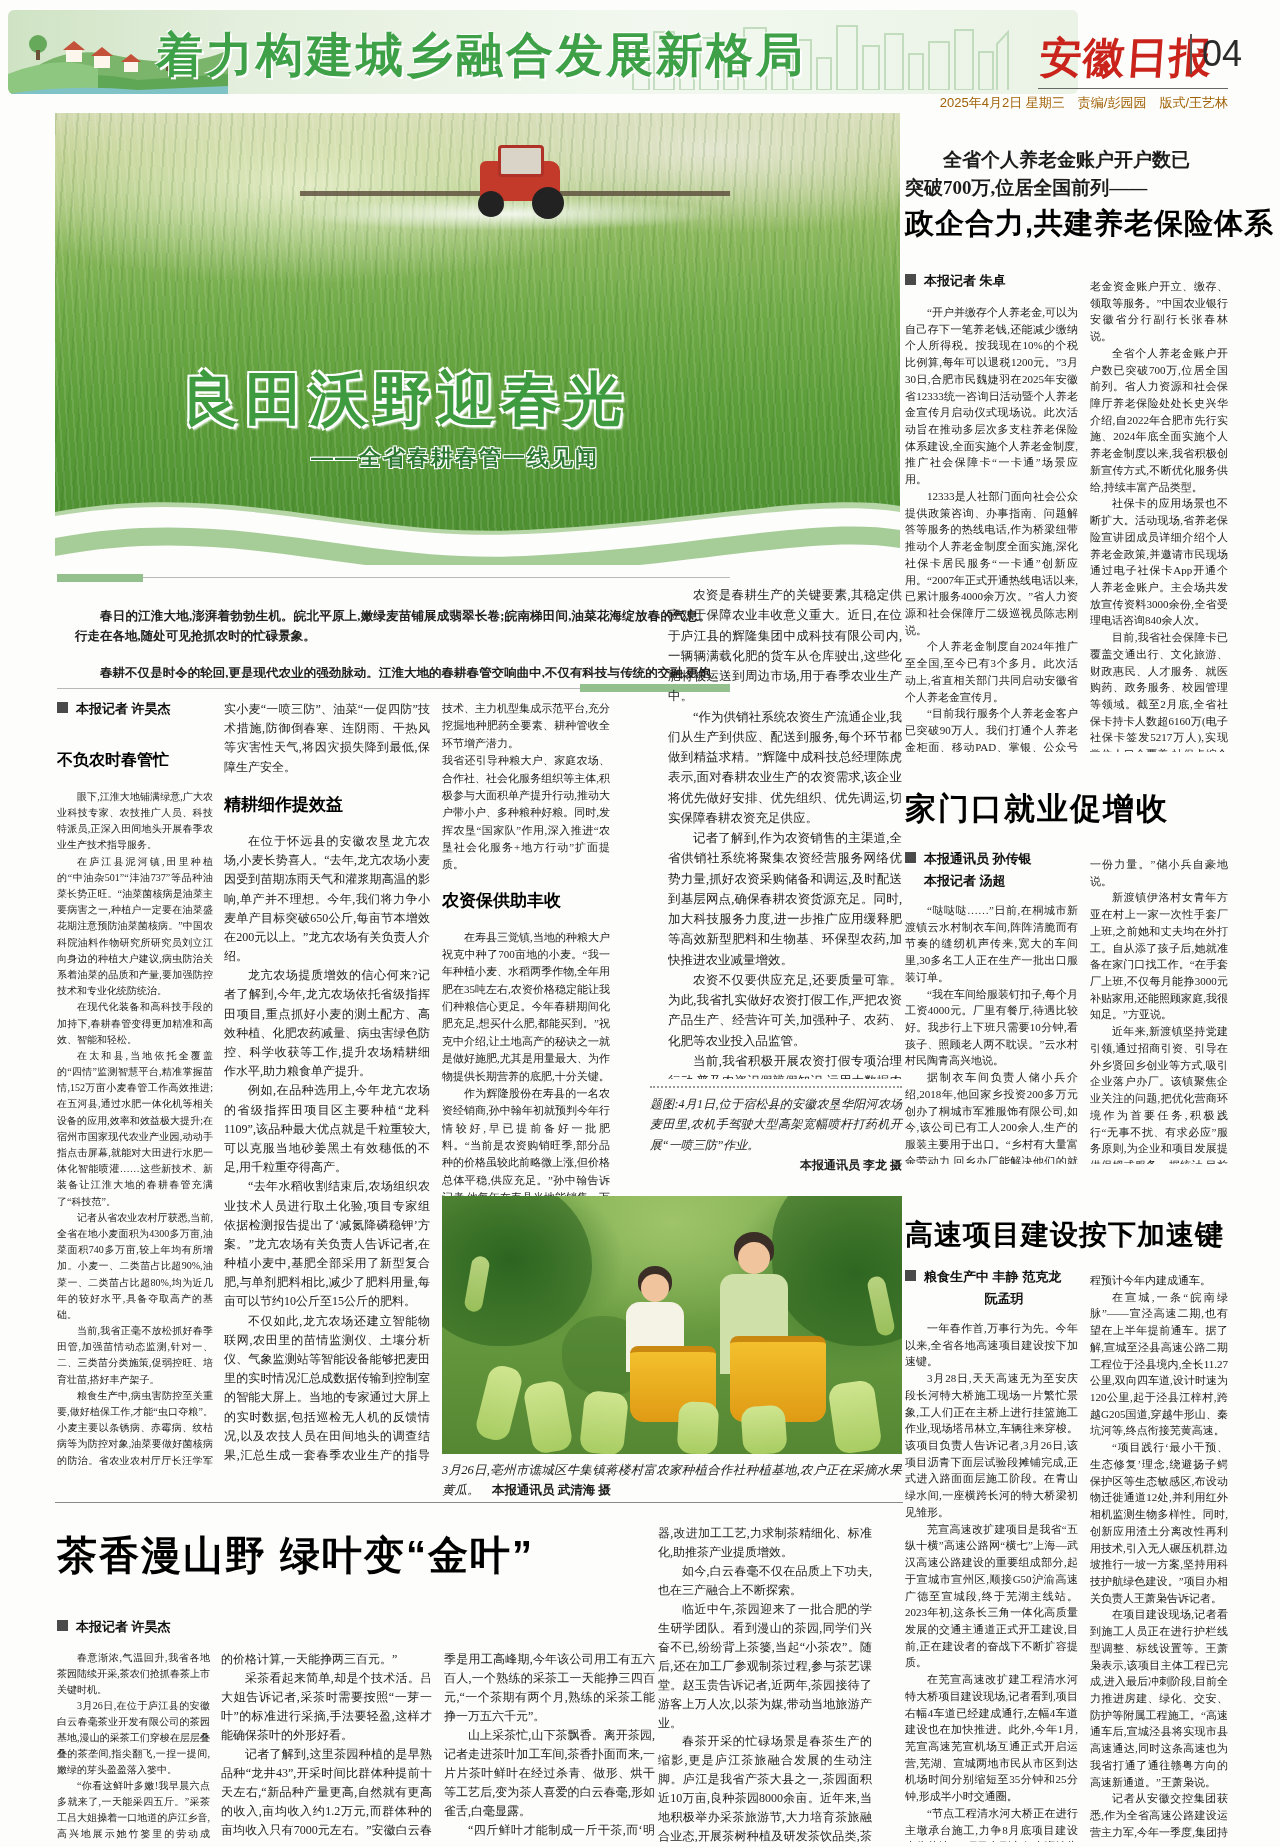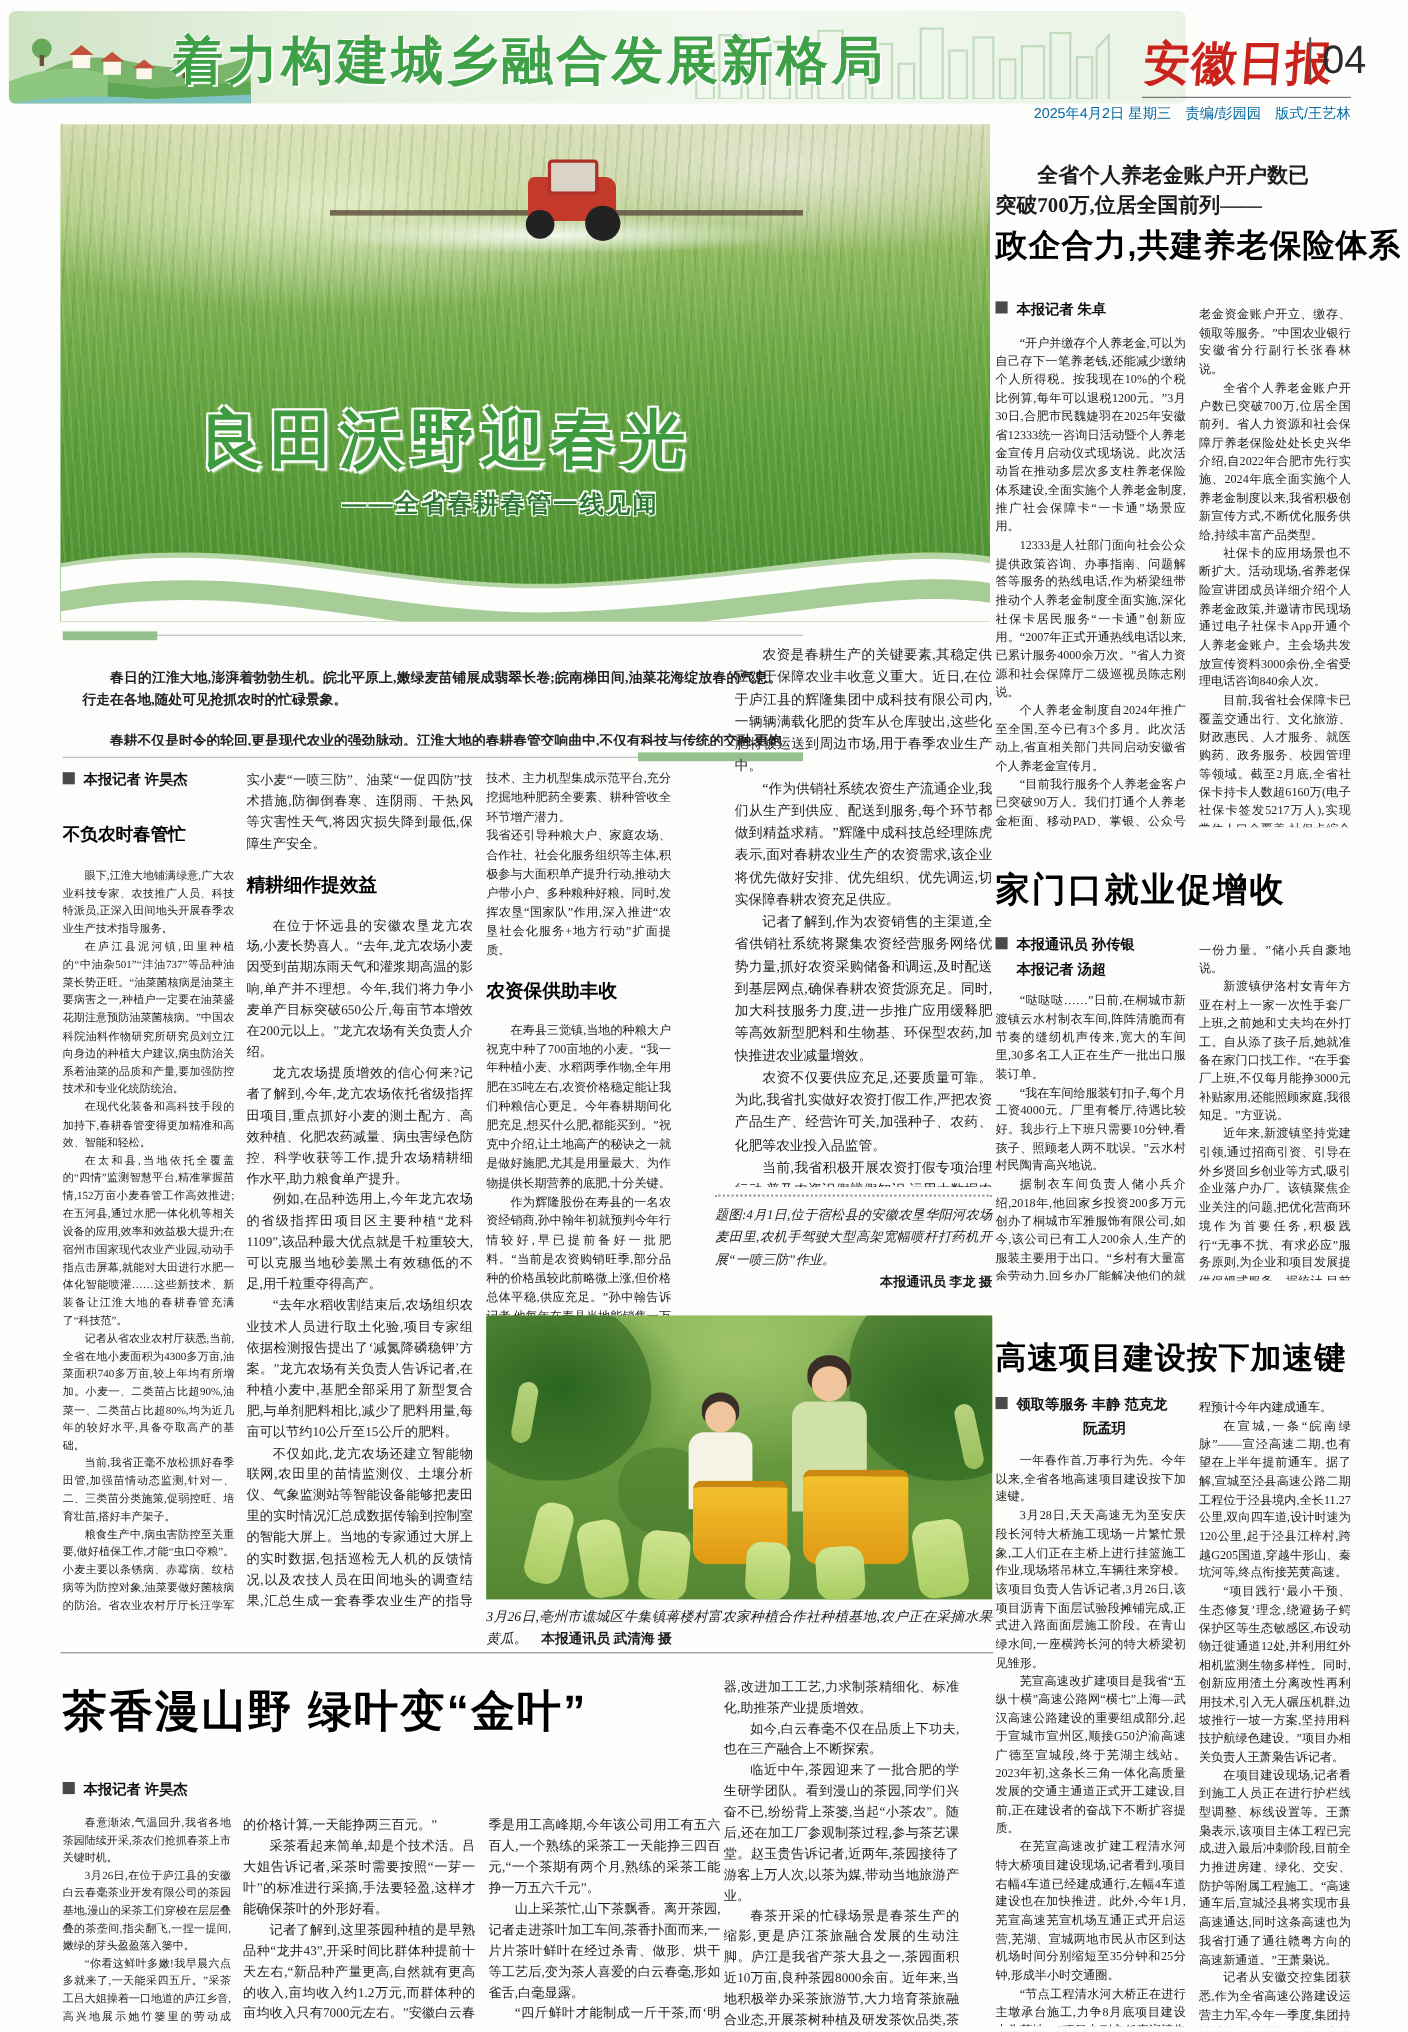--- a/index.html
+++ b/index.html
@@ -11,21 +11,21 @@
           background:linear-gradient(90deg,#cfe3c4 0%,#e4efdd 22%,#f2f8ef 60%,#eaf3e6 100%);overflow:hidden;padding-left:48px;}
   #banner-title{left:148px;top:14px;font-family:"Liberation Sans","DejaVu Sans",sans-serif;
           font-size:47px;font-weight:bold;color:#3ea047;letter-spacing:3px;
           text-shadow:2px 2px 0 #ffffff,-1px -1px 0 #ffffff;}
   .sky{opacity:.55;}
   #masthead{left:1040px;top:30px;font-size:42px;font-weight:bold;color:#c9231b;
             font-family:"Liberation Serif","DejaVu Serif",serif;transform:skewX(-4deg);letter-spacing:1px;}
   #pageno{left:1190px;top:34px;font-size:36px;color:#2b2b2b;font-family:"Liberation Sans","DejaVu Sans",sans-serif;
           border-left:2px solid #555;padding-left:10px;line-height:1.1;}
   #head-rule{left:1038px;top:88px;width:190px;height:0;border-top:1px solid #666;}
-  #dateline{left:690px;top:94px;width:538px;text-align:right;font-size:13px;color:#0369a1;
+  #dateline{left:690px;top:94px;width:538px;text-align:right;font-size:13px;color:#a16207;
             font-family:"Liberation Sans","DejaVu Sans",sans-serif;}
   
   #photo{left:55px;top:113px;width:845px;height:452px;overflow:hidden;
      background:
        radial-gradient(ellipse 420px 120px at 78% 8%, #e3e6cf 0%, rgba(227,230,207,0) 70%),
        radial-gradient(ellipse 500px 140px at 30% 16%, rgba(240,244,214,.8) 0%, rgba(240,244,214,0) 70%),
        linear-gradient(180deg,#d5dcb2 0%,#b9cc87 10%,#8db95e 26%,#6faa47 45%,#5d9e3a 65%,#529434 85%,#4b8d2f 100%);}
   #photo .blades{position:absolute;left:0;top:0;width:100%;height:100%;
      background:repeating-linear-gradient(86deg,rgba(255,255,255,.10) 0 2px,rgba(0,0,0,0) 2px 7px),
                 repeating-linear-gradient(94deg,rgba(36,92,24,.12) 0 2px,rgba(0,0,0,0) 2px 11px);}
@@ -321,21 +321,21 @@
   <div class="col abs" style="left:1090px;top:856px;width:138px;height:308px;font-size:11px;line-height:1.52;">
     <div>
         <p class="flush">一份力量。”储小兵自豪地说。</p>
         <p>新渡镇伊洛村女青年方亚在村上一家一次性手套厂上班,之前她和丈夫均在外打工。自从添了孩子后,她就准备在家门口找工作。“在手套厂上班,不仅每月能挣3000元补贴家用,还能照顾家庭,我很知足。”方亚说。</p>
         <p>近年来,新渡镇坚持党建引领,通过招商引资、引导在外乡贤回乡创业等方式,吸引企业落户办厂。该镇聚焦企业关注的问题,把优化营商环境作为首要任务,积极践行“无事不扰、有求必应”服务原则,为企业和项目发展提供保姆式服务。据统计,目前该镇有大中小企业车间及微工坊100多家,共有4000余名村民在家门口从事塑料制品生产、服装加工等工作,实现了家门口增收,村民的幸福感、获得感不断增强。</p>
       </div>
   </div>
 
   <div class="abs hl" style="left:905px;top:1216px;font-size:28px;letter-spacing:1px;">高速项目建设按下加速键</div>
   <div class="abs byline" style="left:905px;top:1266px;line-height:1.7;">
-    <div><span class="sq"></span><span>领取等服务 丰静 范克龙</span></div>
+    <div><span class="sq"></span><span>粮食生产中 丰静 范克龙</span></div>
     <div class="in" style="text-align:center;width:160px;">阮孟玥</div>
   </div>
   <div class="col abs" style="left:905px;top:1320px;width:173px;height:522px;font-size:11px;line-height:1.52;">
     <div>
         <p>一年春作首,万事行为先。今年以来,全省各地高速项目建设按下加速键。</p>
         <p>3月28日,天天高速无为至安庆段长河特大桥施工现场一片繁忙景象,工人们正在主桥上进行挂篮施工作业,现场塔吊林立,车辆往来穿梭。该项目负责人告诉记者,3月26日,该项目沥青下面层试验段摊铺完成,正式进入路面面层施工阶段。在青山绿水间,一座横跨长河的特大桥梁初见雏形。</p>
         <p>芜宣高速改扩建项目是我省“五纵十横”高速公路网“横七”上海—武汉高速公路建设的重要组成部分,起于宣城市宣州区,顺接G50沪渝高速广德至宣城段,终于芜湖主线站。2023年初,这条长三角一体化高质量发展的交通主通道正式开工建设,目前,正在建设者的奋战下不断扩容提质。</p>
         <p>在芜宣高速改扩建工程清水河特大桥项目建设现场,记者看到,项目右幅4车道已经建成通行,左幅4车道建设也在加快推进。此外,今年1月,芜宣高速芜宣机场互通正式开启运营,芜湖、宣城两地市民从市区到达机场时间分别缩短至35分钟和25分钟,形成半小时交通圈。</p>
         <p>“节点工程清水河大桥正在进行主墩承台施工,力争8月底项目建设大头落地。”项目办副主任李润清告诉记者,芜宣高速改扩建工</p>
       </div>

